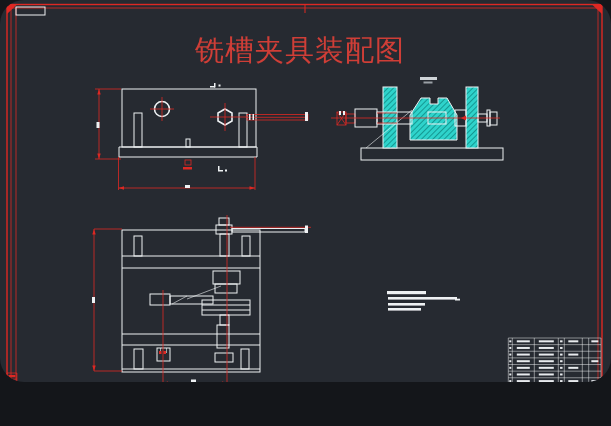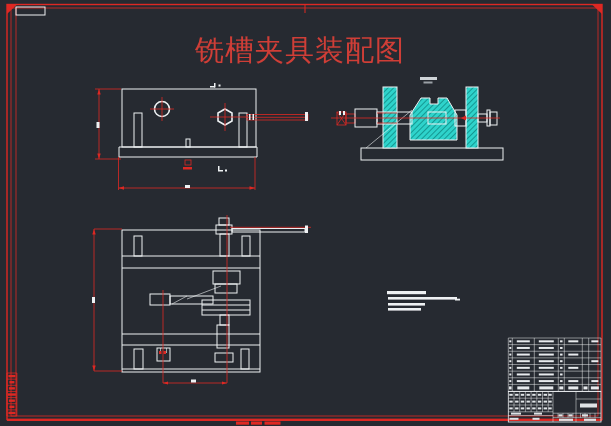--- a/index.html
+++ b/index.html
@@ -1,19 +1,20 @@
 <!DOCTYPE html>
 <html style="--bg: #262a31; --line: #eef1f3; --red: #de2823; --titleRed: #cf3e37;"><head>
 <meta charset="utf-8">
 <style>
   html,body{margin:0;padding:0;background:#14161a;}
   .viewport{
-    position:relative;width:611px;height:426px;overflow:hidden;
+    position:relative;width:611px;height:382px;overflow:hidden;
     background:var(--bg,#262a31);
     font-family:"DejaVu Sans",sans-serif;
+    border-radius:24px;
   }
   svg{display:block}
   .w{stroke:var(--line,#eef1f3);fill:none;stroke-width:1;}
   .wt{stroke:var(--line,#eef1f3);fill:none;stroke-width:.6;}
   .w2{stroke:var(--line,#eef1f3);fill:none;stroke-width:1.6;}
   .wf{fill:var(--line,#eef1f3);}
   .r{stroke:var(--red,#de2823);fill:none;stroke-width:1;}
   .rt{stroke:var(--red,#de2823);fill:none;stroke-width:.8;}
   .r2{stroke:var(--red,#de2823);fill:none;stroke-width:1.8;}
   .rf{fill:var(--red,#de2823);}

